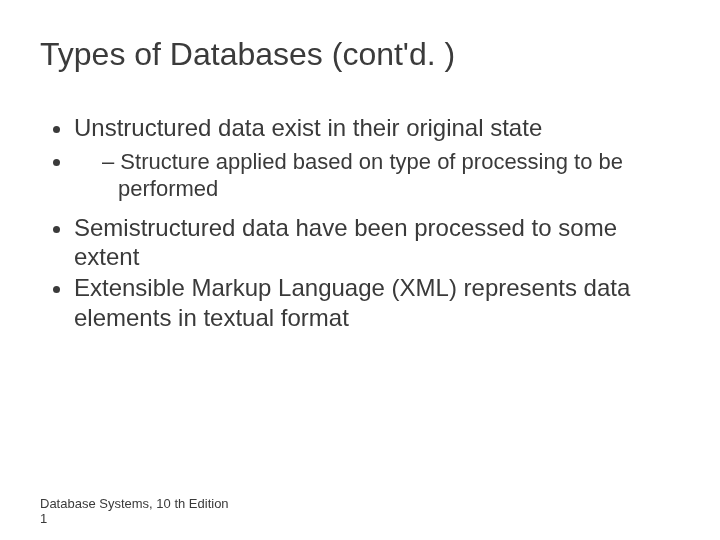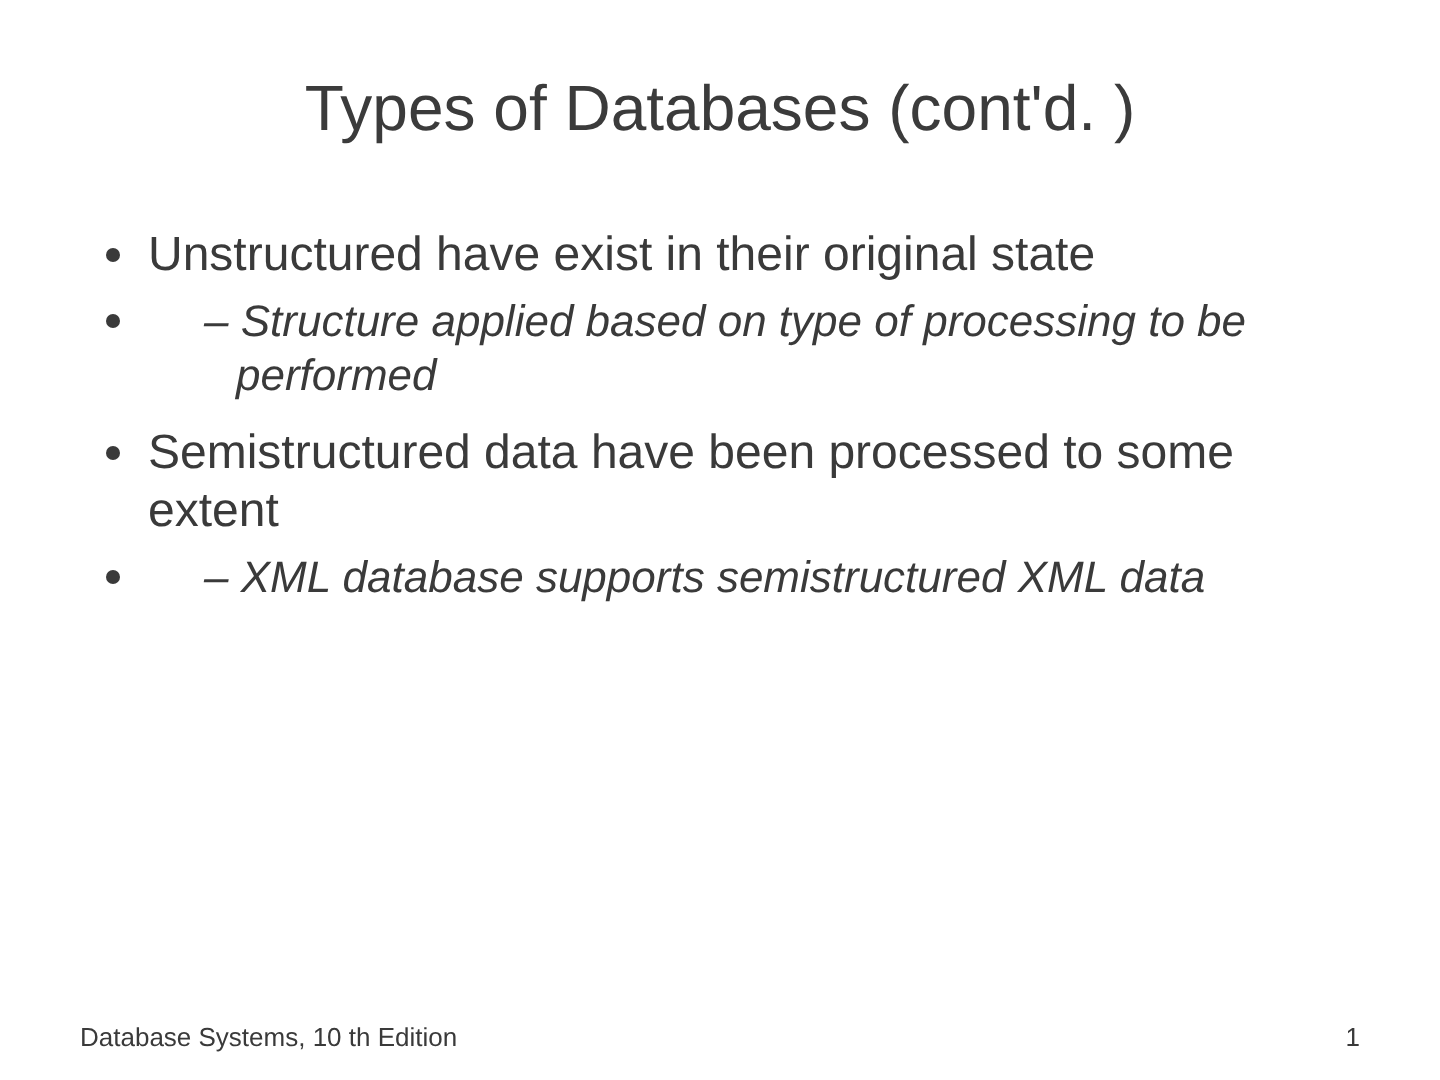--- a/index.html
+++ b/index.html
@@ -14,21 +14,20 @@
     overflow: hidden;
   }
   .slide {
     box-sizing: border-box;
     width: 720px;
     height: 540px;
     padding: 28px 40px 0 40px;
     position: relative;
   }
   .title {
-    text-align: center;
     font-size: 32px;
     font-weight: 400;
     margin: 8px 0 40px 0;
     color: #3b3b3b;
   }
   ul.top {
     list-style: disc;
     margin: 0;
     padding-left: 34px;
     font-size: 24px;
@@ -40,54 +39,52 @@
   ul.sub {
     list-style: none;
     margin: 4px 0 10px 0;
     padding-left: 28px;
     font-size: 22px;
   }
   ul.sub > li {
     text-indent: -16px;
     padding-left: 16px;
     margin-bottom: 2px;
-    font-style: italic;
   }
   ul.sub > li::before {
     content: "– ";
   }
   .footer {
     position: absolute;
     bottom: 14px;
     left: 40px;
     right: 40px;
     display: flex;
     justify-content: space-between;
     font-size: 13px;
     color: #3a3a3a;
+    flex-direction: column;
   }
 </style>
 </head>
 <body>
 
 <div class="slide">
   <h1 class="title">Types of Databases (cont'd. )</h1>
 
   <ul class="top">
-    <li>Unstructured have exist in their original state</li>
+    <li>Unstructured data exist in their original state</li>
     <li>
       <ul class="sub">
         <li>Structure applied based on type of processing to be performed</li>
       </ul>
     </li>
     <li>Semistructured data have been processed to some extent</li>
     <li>
-      <ul class="sub">
-        <li>XML database supports semistructured XML data</li>
-      </ul>
+      <span>Extensible Markup Language (XML) represents data elements in textual format</span>
     </li>
   </ul>
 
   <div class="footer">
     <span>Database Systems, 10 th Edition</span>
     <span>1</span>
   </div>
 </div>
 
 </body></html>

